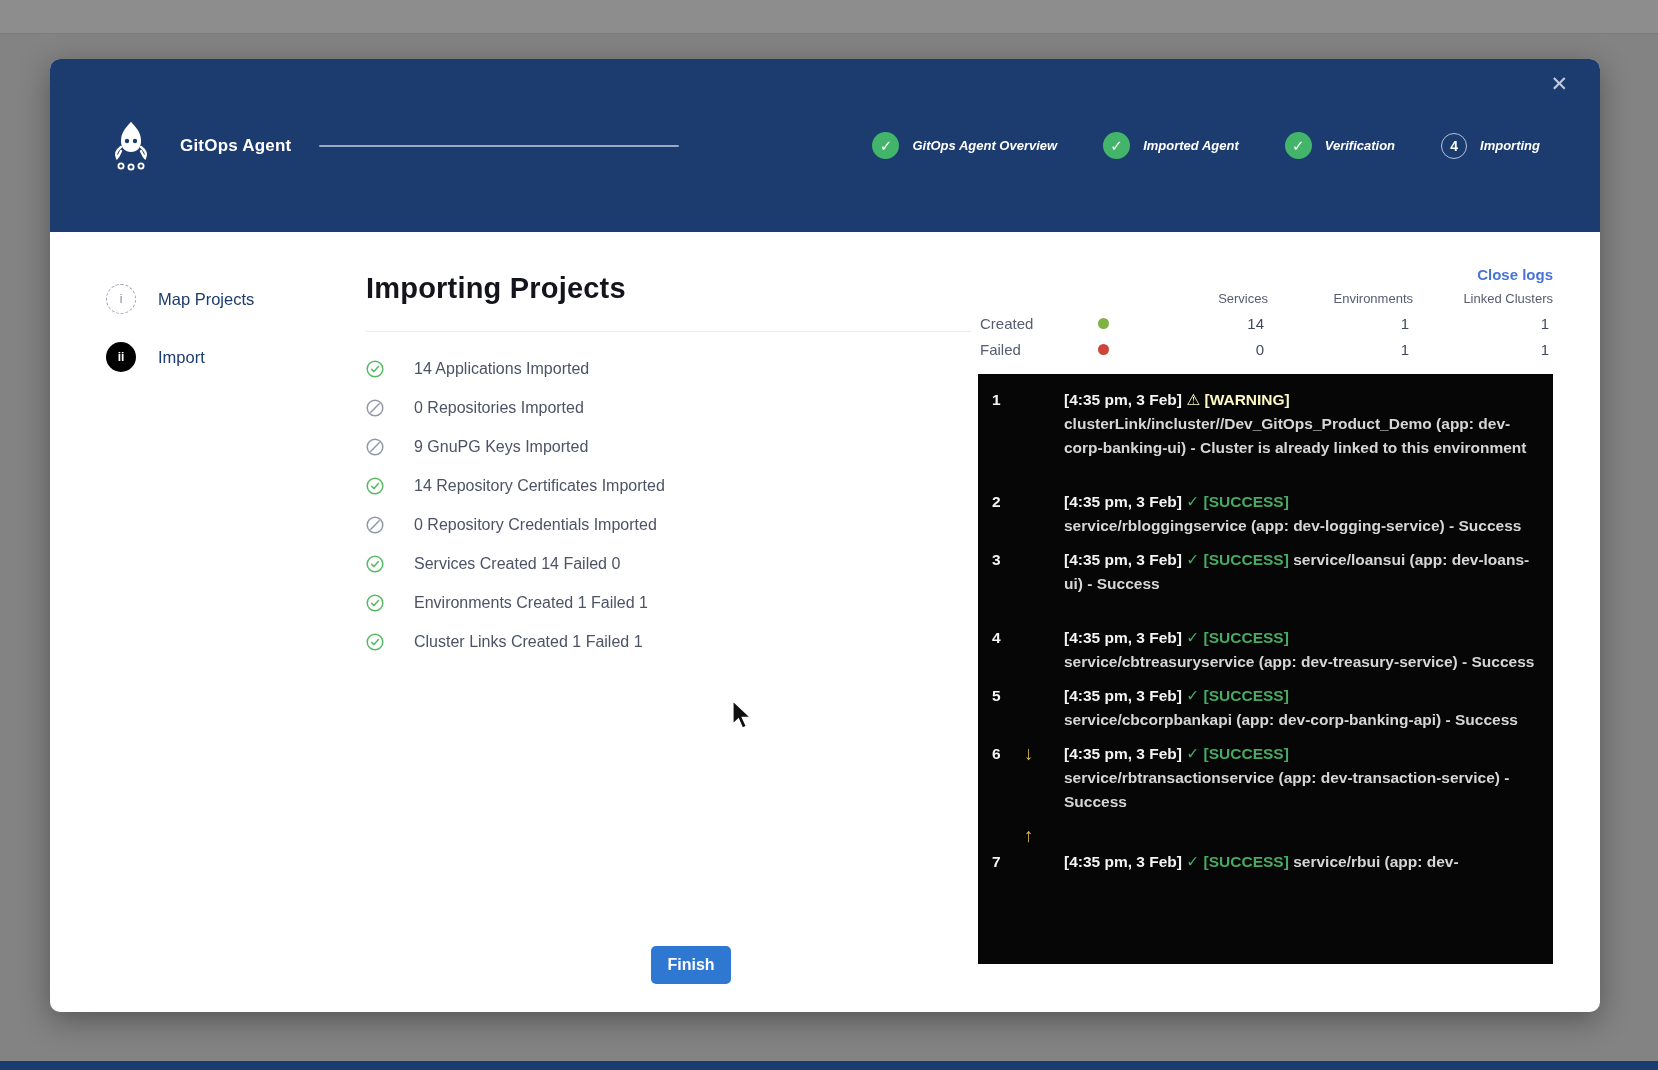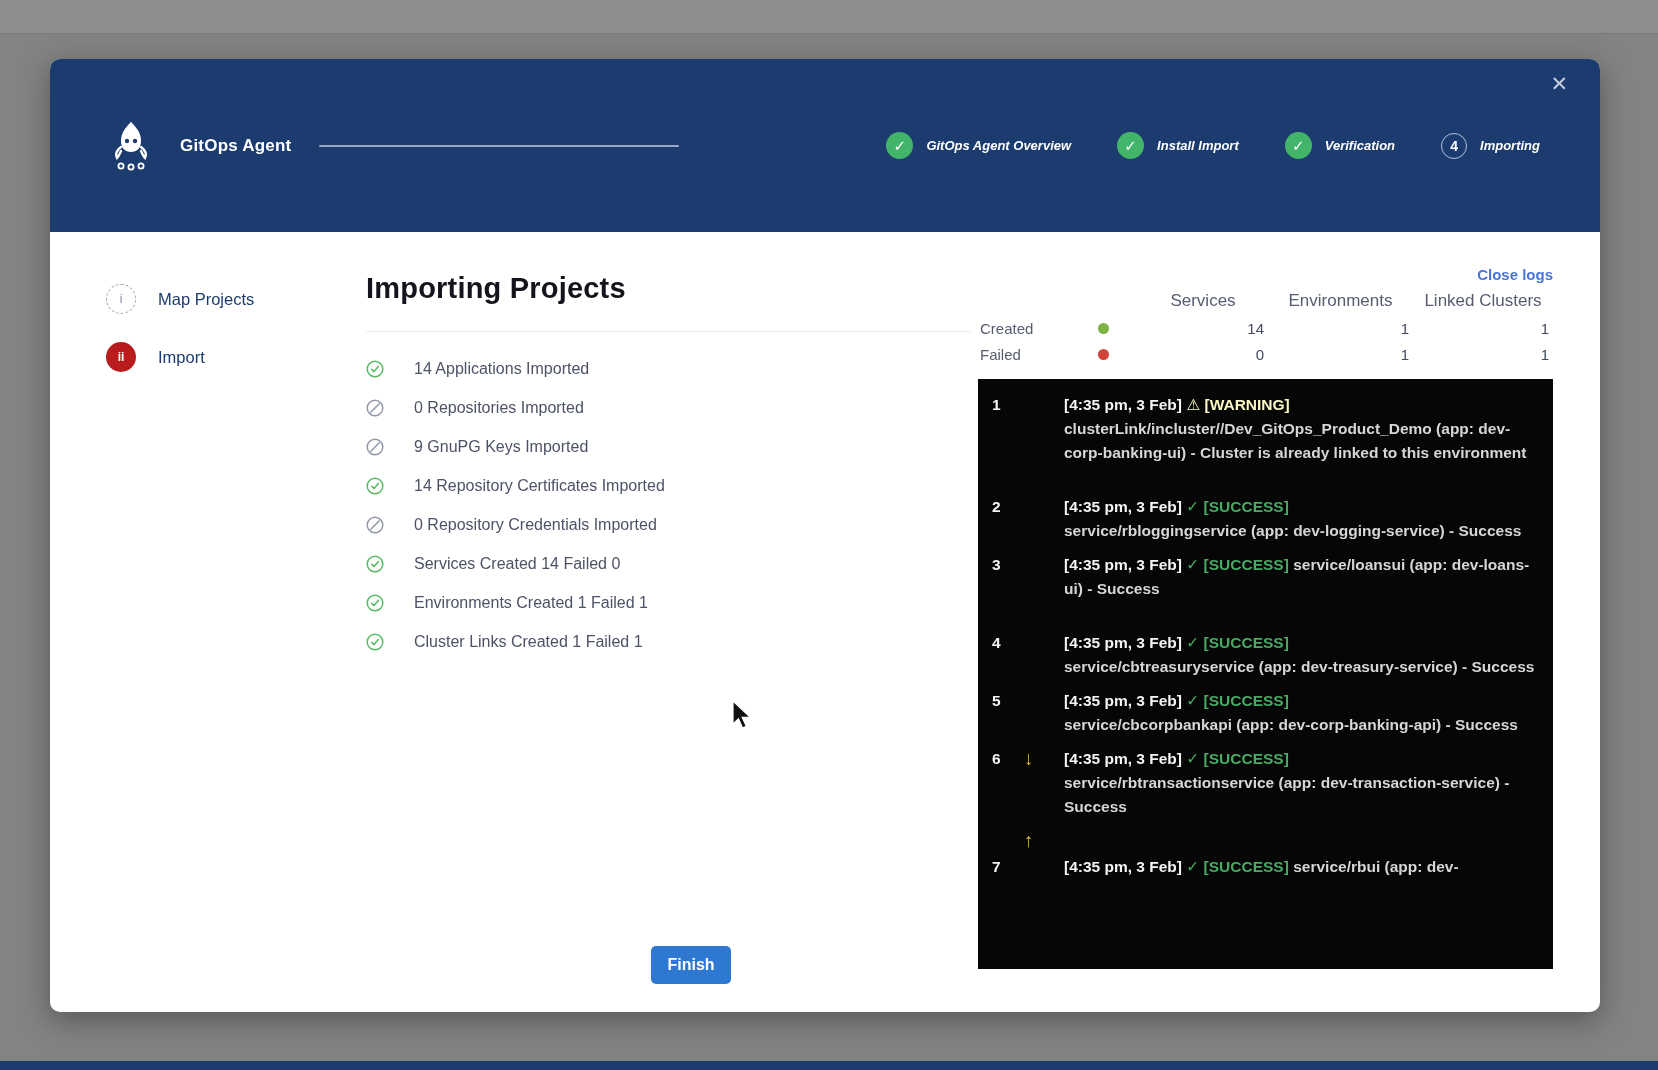--- a/index.html
+++ b/index.html
@@ -21,38 +21,38 @@
   .step-num { width: 26px; height: 26px; border-radius: 50%; border: 1.5px solid #b4c2de; color: #fff; font-size: 14px; font-weight: 600; display: flex; align-items: center; justify-content: center; }
   .step-label { color: #fff; font-size: 13px; font-weight: 600; white-space: nowrap; font-style: italic; }
   .close-x { position: absolute; top: 14px; right: 32px; color: #c3cbdc; font-size: 21px; font-weight: 400; background: none; border: none; cursor: pointer; line-height: 1; }
 
   
   .modal-body { display: flex; height: 780px; }
   .sidebar { width: 316px; padding: 52px 0 0 56px; }
   .side-item { display: flex; align-items: center; gap: 22px; height: 30px; margin-bottom: 28px; cursor: pointer; }
   .side-badge { width: 30px; height: 30px; border-radius: 50%; display: flex; align-items: center; justify-content: center; font-size: 12px; flex: 0 0 auto; }
   .side-badge.dashed { border: 1.6px dashed #99a1b5; color: #7f889c; }
-  .side-badge.filled { background: #b91c1c; color: #fff; font-weight: 700; }
+  .side-badge.filled { background: #000000; color: #fff; font-weight: 700; }
   .side-label { color: #1c3b6e; font-size: 16.5px; font-weight: 400; }
 
   .main { width: 612px; padding-top: 38px; position: relative; }
   .main-title { color: #14151c; font-size: 29px; font-weight: 700; line-height: 36px; letter-spacing: 0.2px; }
   .main-divider { width: 605px; height: 1px; background: #ececec; margin-top: 25px; }
   .checklist { list-style: none; margin-top: 26px; }
   .check-item { display: flex; align-items: center; gap: 30px; height: 22px; margin-bottom: 17px; }
   .check-item svg { flex: 0 0 auto; }
   .check-text { color: #4d5366; font-size: 16px; font-weight: 400; }
 
   .finish-btn { position: absolute; left: 285px; bottom: 28px; width: 80px; height: 38px; background: #2e78d2; border: none; border-radius: 5px; color: #fff; font-size: 16px; font-weight: 700; font-family: inherit; cursor: pointer; }
 
   
   .logs-col { width: 622px; padding-top: 34px; }
   .close-logs { display: block; text-align: right; margin-right: 47px; color: #4874d8; font-size: 15px; font-weight: 600; text-decoration: none; cursor: pointer; }
   .summary { width: 575px; display: grid; grid-template-columns: 90px 70px 130px 145px 140px; row-gap: 9px; margin-top: 8px; align-items: center; }
-  .sum-head { color: #575d70; font-size: 17px; text-align: center; }
+  .sum-head { color: #575d70; font-size: 13px; text-align: right; }
   .sum-label { color: #575d70; font-size: 15px; padding-left: 2px; }
   .sum-dot { width: 11px; height: 11px; border-radius: 50%; justify-self: center; }
   .sum-val { color: #434a5e; font-size: 15px; text-align: right; padding-right: 4px; }
 
   .console { width: 575px; height: 590px; margin-top: 16px; background: #060606; overflow: hidden; padding-top: 14px; }
   .log-row { display: flex; align-items: flex-start; margin-bottom: 10px; }
   .log-row.gap-after { margin-bottom: 30px; }
   .log-num { width: 46px; flex: 0 0 auto; padding-left: 14px; color: #f4f4f4; font-size: 15.5px; font-weight: 700; line-height: 24px; }
   .log-arrow { width: 40px; flex: 0 0 auto; color: #dcb84e; font-size: 19px; font-weight: 700; line-height: 24px; text-align: left; }
   .log-text { flex: 1; padding-right: 16px; color: #d6d6d6; font-size: 15.5px; font-weight: 600; line-height: 24px; word-wrap: break-word; }
@@ -85,21 +85,21 @@
       </svg>
       <span class="header-title">GitOps Agent</span>
       <span class="header-line"></span>
       <div class="steps" id="steps">
           <div class="step">
             <span class="step-check">✓</span>
             <span class="step-label">GitOps Agent Overview</span>
           </div>
           <div class="step">
             <span class="step-check">✓</span>
-            <span class="step-label">Install Import</span>
+            <span class="step-label">Imported Agent</span>
           </div>
           <div class="step">
             <span class="step-check">✓</span>
             <span class="step-label">Verification</span>
           </div>
           <div class="step">
             <span class="step-num">4</span>
             <span class="step-label">Importing</span>
           </div>
         </div>

